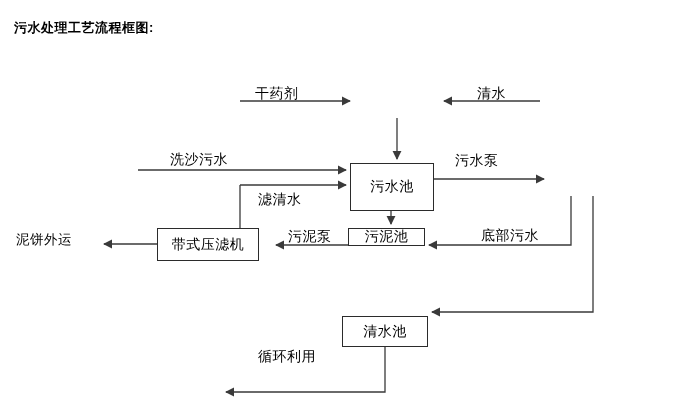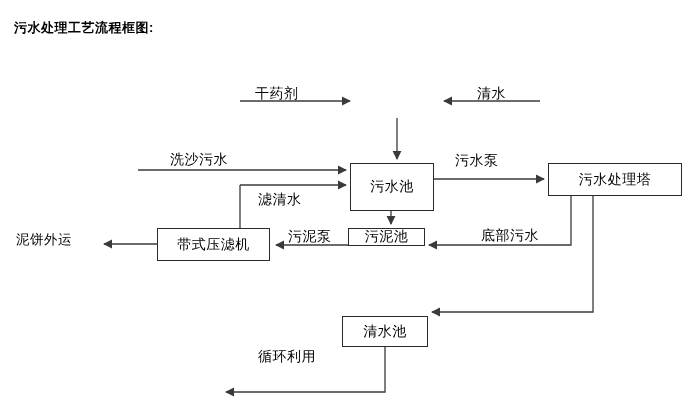--- a/index.html
+++ b/index.html
@@ -91,22 +91,21 @@
       <path d="M 157 244 L 104 244"></path>
       <path d="M 385 331 L 385 392 L 226 392"></path>
     </g>
 
     <g stroke="#3a3a3a" stroke-width="1.3" fill="none">
       <path d="M 240 185 L 240 228"></path>
     </g>
   </svg>
 
   <div class="node-box" style="left:350px; top:163px; width:84px; height:48px;">污水池</div>
-  <div class="node-box" style="left:548px; top:163px; width:134px; height:33px;">污水处理塔</div>
-  <div class="node-box" style="left:157px; top:228px; width:113px; height:33px;">带式压滤机</div>
+  <div class="node-box" style="left:157px; top:228px; width:102px; height:33px;">带式压滤机</div>
   <div class="node-box" style="left:348px; top:228px; width:77px; height:18px;">污泥池</div>
   <div class="node-box" style="left:342px; top:300px; width:86px; height:31px;margin-top:16px;">清水池</div>
 
   <div class="edge-label" style="left:255px; top:85px;">干药剂</div>
   <div class="edge-label" style="left:477px; top:85px;">清水</div>
   <div class="edge-label" style="left:170px; top:141px;margin-top:10px;">洗沙污水</div>
   <div class="edge-label" style="left:455px; top:152px;">污水泵</div>
   <div class="edge-label" style="left:258px; top:191px;">滤清水</div>
   <div class="edge-label" style="left:288px; top:228px;">污泥泵</div>
   <div class="edge-label" style="left:481px; top:227px;">底部污水</div>

